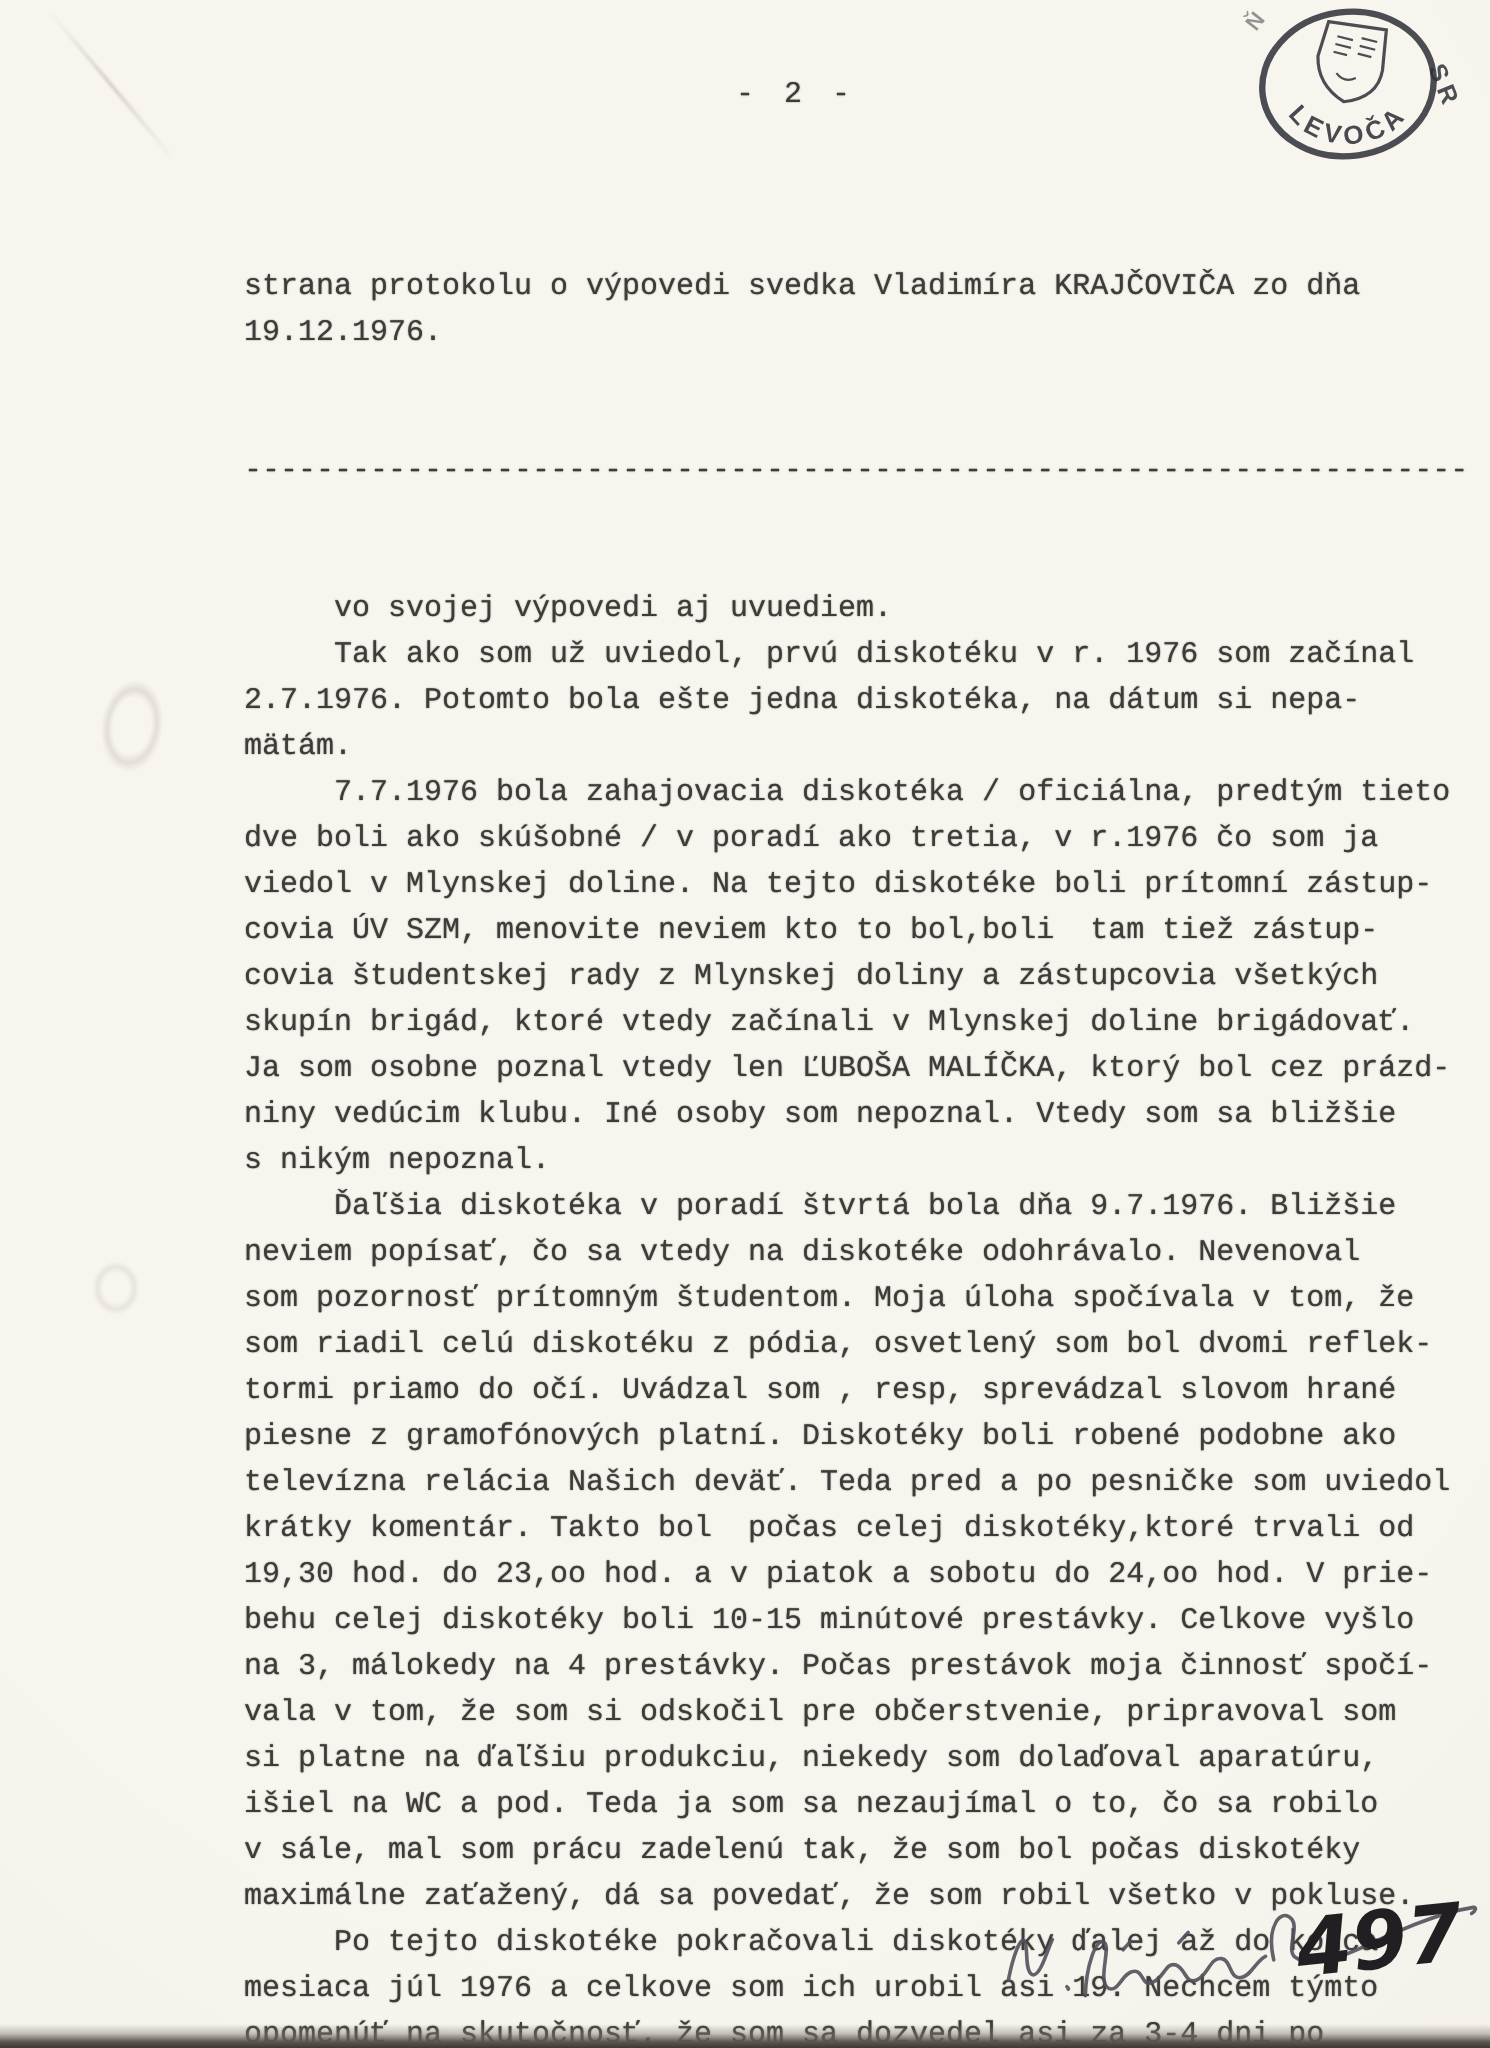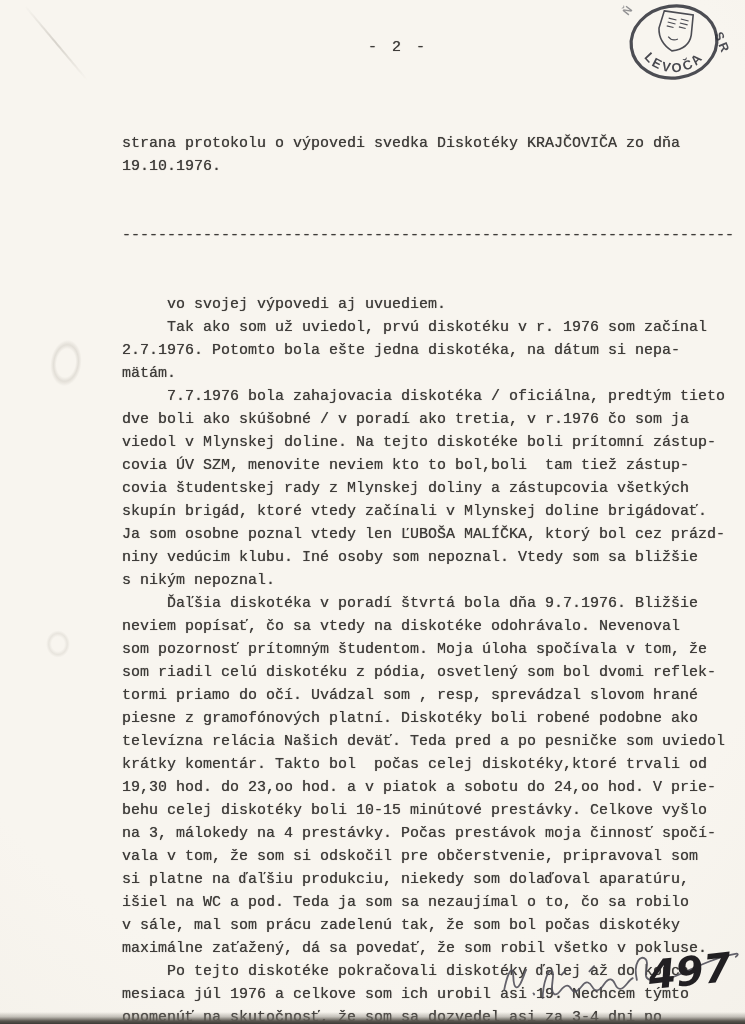--- a/index.html
+++ b/index.html
@@ -69,21 +69,21 @@
       <path id="arcLev" d="M 43,46 A 33,26 0 0 0 109,46" fill="none"></path>
     </defs>
     <text font-family="Liberation Sans, sans-serif" font-size="13" font-weight="bold" letter-spacing="2.5" fill="#30313a" opacity="0.88">
       <textPath href="#arcLev" startOffset="50%" text-anchor="middle">LEVOČA</textPath>
     </text>
     <text x="116" y="34" transform="rotate(68 116 34)" font-family="Liberation Sans, sans-serif" font-size="12.5" font-weight="bold" letter-spacing="3" fill="#30313a" opacity="0.85">SR</text>
     <text x="30" y="16" transform="rotate(-52 30 16)" font-family="Liberation Sans, sans-serif" font-size="11" font-weight="bold" fill="#30313a" opacity="0.5">Ň</text>
   </svg>
 
   <div class="typed">
-    <div><div class="doc-line">strana protokolu o výpovedi svedka Diskotéky KRAJČOVIČA zo dňa</div><div class="doc-line">19.10.1976.</div></div>
+    <div><div class="doc-line">strana protokolu o výpovedi svedka Vladimíra KRAJČOVIČA zo dňa</div><div class="doc-line">19.12.1976.</div></div>
     <div class="doc-line">--------------------------------------------------------------------</div>
     <div><div class="doc-line">     vo svojej výpovedi aj uvuediem.</div><div class="doc-line">     Tak ako som už uviedol, prvú diskotéku v r. 1976 som začínal</div><div class="doc-line">2.7.1976. Potomto bola ešte jedna diskotéka, na dátum si nepa-</div><div class="doc-line">mätám.</div><div class="doc-line">     7.7.1976 bola zahajovacia diskotéka / oficiálna, predtým tieto</div><div class="doc-line">dve boli ako skúšobné / v poradí ako tretia, v r.1976 čo som ja</div><div class="doc-line">viedol v Mlynskej doline. Na tejto diskotéke boli prítomní zástup-</div><div class="doc-line">covia ÚV SZM, menovite neviem kto to bol,boli  tam tiež zástup-</div><div class="doc-line">covia študentskej rady z Mlynskej doliny a zástupcovia všetkých</div><div class="doc-line">skupín brigád, ktoré vtedy začínali v Mlynskej doline brigádovať.</div><div class="doc-line">Ja som osobne poznal vtedy len ĽUBOŠA MALÍČKA, ktorý bol cez prázd-</div><div class="doc-line">niny vedúcim klubu. Iné osoby som nepoznal. Vtedy som sa bližšie</div><div class="doc-line">s nikým nepoznal.</div><div class="doc-line">     Ďaľšia diskotéka v poradí štvrtá bola dňa 9.7.1976. Bližšie</div><div class="doc-line">neviem popísať, čo sa vtedy na diskotéke odohrávalo. Nevenoval</div><div class="doc-line">som pozornosť prítomným študentom. Moja úloha spočívala v tom, že</div><div class="doc-line">som riadil celú diskotéku z pódia, osvetlený som bol dvomi reflek-</div><div class="doc-line">tormi priamo do očí. Uvádzal som , resp, sprevádzal slovom hrané</div><div class="doc-line">piesne z gramofónových platní. Diskotéky boli robené podobne ako</div><div class="doc-line">televízna relácia Našich deväť. Teda pred a po pesničke som uviedol</div><div class="doc-line">krátky komentár. Takto bol  počas celej diskotéky,ktoré trvali od</div><div class="doc-line">19,30 hod. do 23,oo hod. a v piatok a sobotu do 24,oo hod. V prie-</div><div class="doc-line">behu celej diskotéky boli 10-15 minútové prestávky. Celkove vyšlo</div><div class="doc-line">na 3, málokedy na 4 prestávky. Počas prestávok moja činnosť spočí-</div><div class="doc-line">vala v tom, že som si odskočil pre občerstvenie, pripravoval som</div><div class="doc-line">si platne na ďaľšiu produkciu, niekedy som dolaďoval aparatúru,</div><div class="doc-line">išiel na WC a pod. Teda ja som sa nezaujímal o to, čo sa robilo</div><div class="doc-line">v sále, mal som prácu zadelenú tak, že som bol počas diskotéky</div><div class="doc-line">maximálne zaťažený, dá sa povedať, že som robil všetko v pokluse.</div><div class="doc-line">     Po tejto diskotéke pokračovali diskotéky ďalej až do konca</div><div class="doc-line">mesiaca júl 1976 a celkove som ich urobil asi 19. Nechcem týmto</div><div class="doc-line">opomenúť na skutočnosť, že som sa dozvedel asi za 3-4 dni po</div></div>
   </div>
 
   <svg class="signature-svg" width="250" height="70" viewBox="0 0 250 70" aria-label="handwritten signature">
     <g fill="none" stroke="#53525c" stroke-width="1.8" stroke-linecap="round" opacity="0.9" transform="rotate(-3 125 35)">
       <path d="M 12,36 C 15,24 19,15 21,17 C 23,19 20,32 24,34 C 28,36 33,20 35,17"></path>
       <path d="M 41,41 C 41.5,41.5 42,42 41.6,42.2"></path>
       <path d="M 50,46 C 51,32 57,16 61,20 C 64,23 56,40 62,43 C 67,45 69,35 75,35 C 80,35 78,43 84,41 C 90,39 91,31 96,33 C 101,35 100,43 106,41 C 112,39 113,30 119,31 C 124,32 122,41 128,41 C 133,41 136,33 141,31"></path>
       <path d="M 145,33 C 142,16 150,7 155,13 C 159,18 150,30 157,33"></path>

